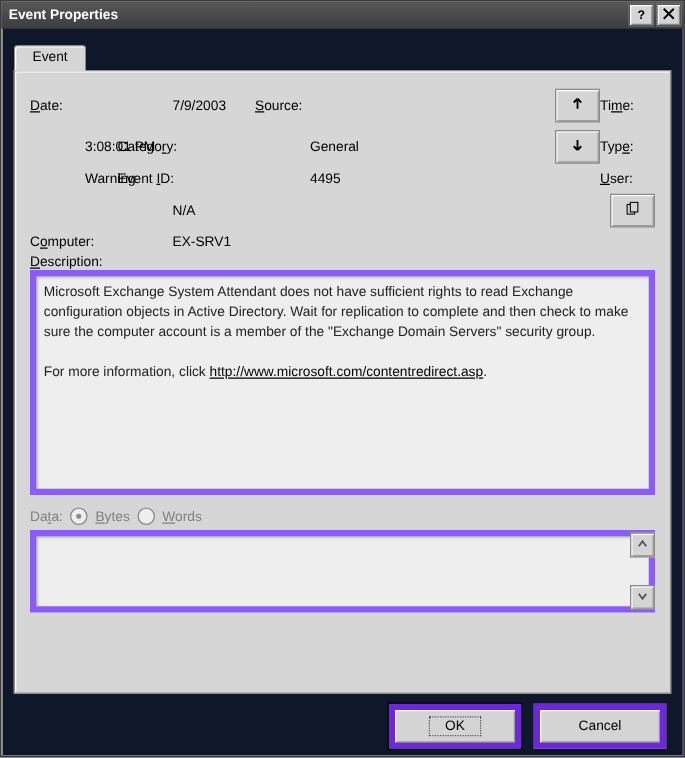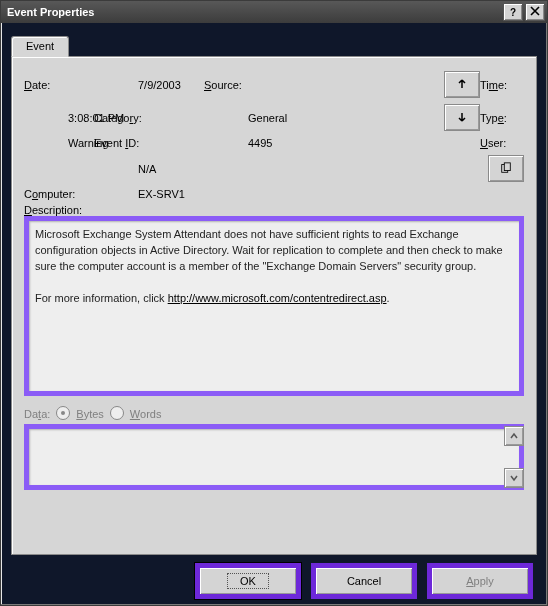--- a/index.html
+++ b/index.html
@@ -269,19 +269,16 @@
 
     </div>
 
     <div class="button-row">
       <div class="dlg-btn default">
         <span class="inner">OK</span>
       </div>
       <div class="dlg-btn">
         <span class="inner">Cancel</span>
       </div>
-      <div class="dlg-btn disabled">
-        <span class="inner"><u>A</u>pply</span>
-      </div>
     </div>
 
   </div>
 </div>
 
 </body></html>

